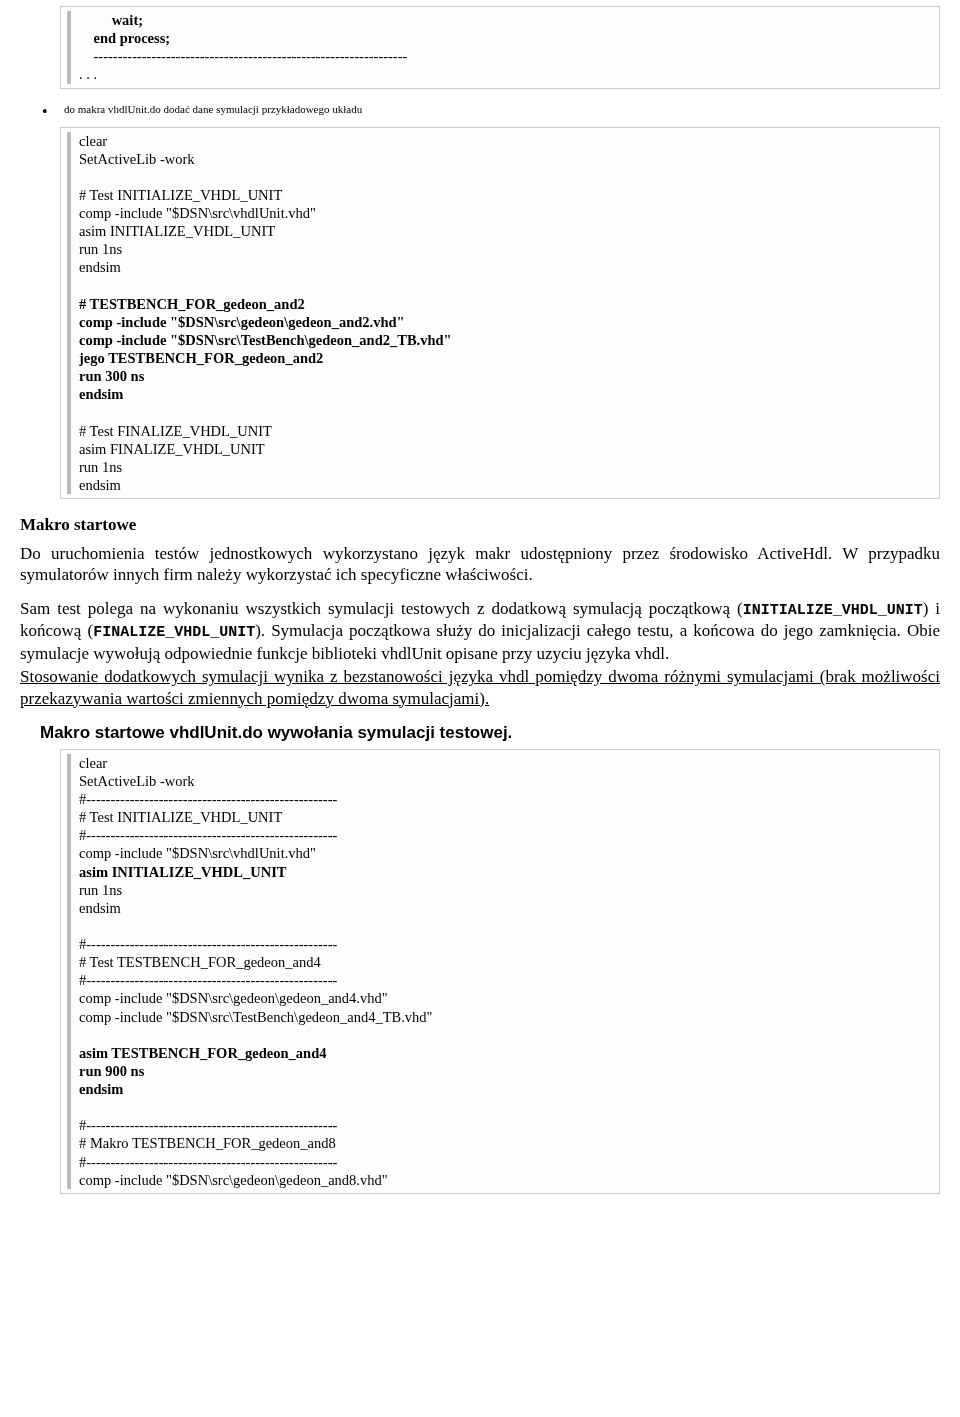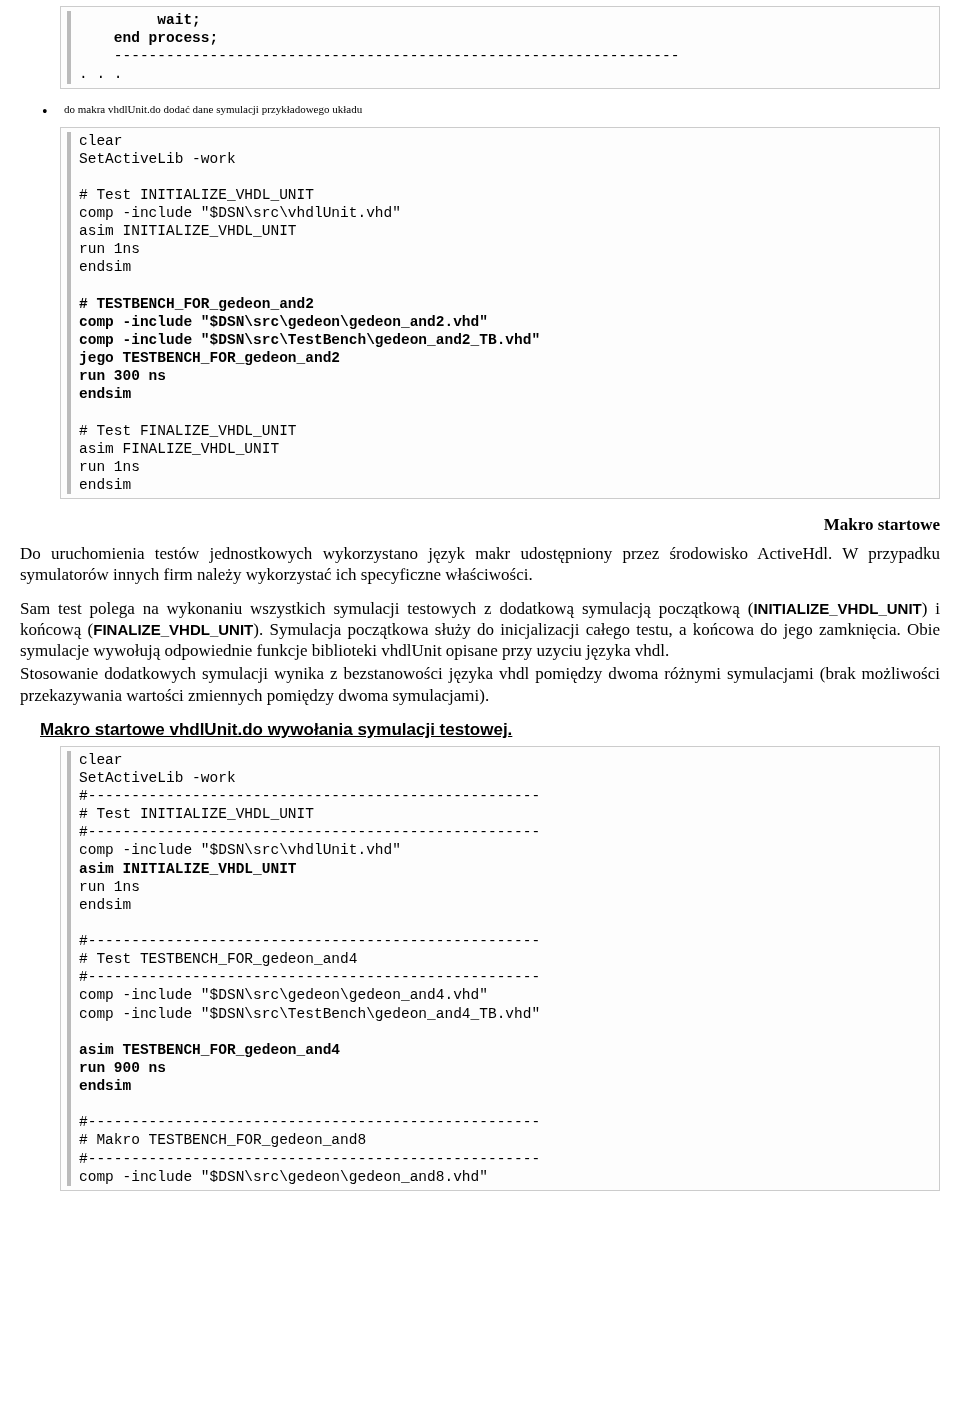--- a/index.html
+++ b/index.html
@@ -18,21 +18,21 @@
     border: 1px solid #ccc;
     background: #fdfdfd;
     padding: 4px 6px 4px 6px;
     margin: 6px 0 14px 0;
     position: relative;
   }
   .code-block pre {
     margin: 0;
     border-left: 4px solid #bbb;
     padding-left: 8px;
-    font-family: Liberation Mono, monospace;
+    font-family: Liberation Serif, serif;
     font-size: 14.5px;
     line-height: 1.25;
     white-space: pre;
   }
   .code-block-indent {
     margin-left: 40px;
   }
   .bullet-row {
     margin: 10px 0 6px 22px;
     display: flex;
@@ -43,39 +43,37 @@
     width: 22px;
     flex: 0 0 22px;
   }
   .bullet-text {
     font-size: 11px;
   }
   .section-label {
     font-weight: bold;
     font-size: 17px;
     margin-top: 16px;
-    text-align: right;
   }
   .body-para {
     font-size: 17px;
     text-align: justify;
     margin: 8px 0 12px 0;
     line-height: 1.25;
   }
   .mono-inline {
-    font-family: Liberation Sans, sans-serif;
+    font-family: Liberation Mono, monospace;
     font-weight: bold;
     font-size: 15px;
   }
   .sub-heading {
     font-family: Arial, Helvetica, sans-serif;
     font-weight: bold;
     font-size: 17px;
     margin: 14px 0 6px 20px;
-    text-decoration: underline;
   }
   .code-line { white-space: pre; }
   .b { font-weight: bold; }
 </style>
 </head>
 <body>
 
 <div class="page">
 
   <div class="code-block code-block-indent">
@@ -113,21 +111,21 @@
 <span class="code-line">endsim</span></pre>
   </div>
 
   <div class="section-label">Makro startowe</div>
   <div class="body-para">Do uruchomienia testów jednostkowych wykorzystano język makr udostępniony przez środowisko ActiveHdl. W przypadku symulatorów innych firm należy wykorzystać ich specyficzne właściwości.</div>
 
   <div class="body-para">
     <span>Sam test polega na wykonaniu wszystkich symulacji testowych z dodatkową symulacją początkową (</span><span class="mono-inline">INITIALIZE_VHDL_UNIT</span><span>) i końcową (</span><span class="mono-inline">FINALIZE_VHDL_UNIT</span><span>). Symulacja początkowa służy do inicjalizacji całego testu, a końcowa do jego zamknięcia. Obie symulacje wywołują odpowiednie funkcje biblioteki vhdlUnit opisane przy uzyciu języka vhdl.</span>
   </div>
 
-  <div class="body-para" style="margin-top:-10px;">Stosowanie dodatkowych symulacji wynika z bezstanowości języka vhdl pomiędzy dwoma różnymi symulacjami (brak możliwości przekazywania wartości zmiennych pomiędzy dwoma symulacjami).</div>
+  <div class="body-para" style="margin-top:-10px;text-decoration:underline;">Stosowanie dodatkowych symulacji wynika z bezstanowości języka vhdl pomiędzy dwoma różnymi symulacjami (brak możliwości przekazywania wartości zmiennych pomiędzy dwoma symulacjami).</div>
 
   <div class="sub-heading">Makro startowe vhdlUnit.do wywołania symulacji testowej.</div>
 
   <div class="code-block code-block-indent">
     <pre><span class="code-line">clear</span>
 <span class="code-line">SetActiveLib -work</span>
 <span class="code-line">#----------------------------------------------------</span>
 <span class="code-line"># Test INITIALIZE_VHDL_UNIT</span>
 <span class="code-line">#----------------------------------------------------</span>
 <span class="code-line">comp -include "$DSN\src\vhdlUnit.vhd"</span>

